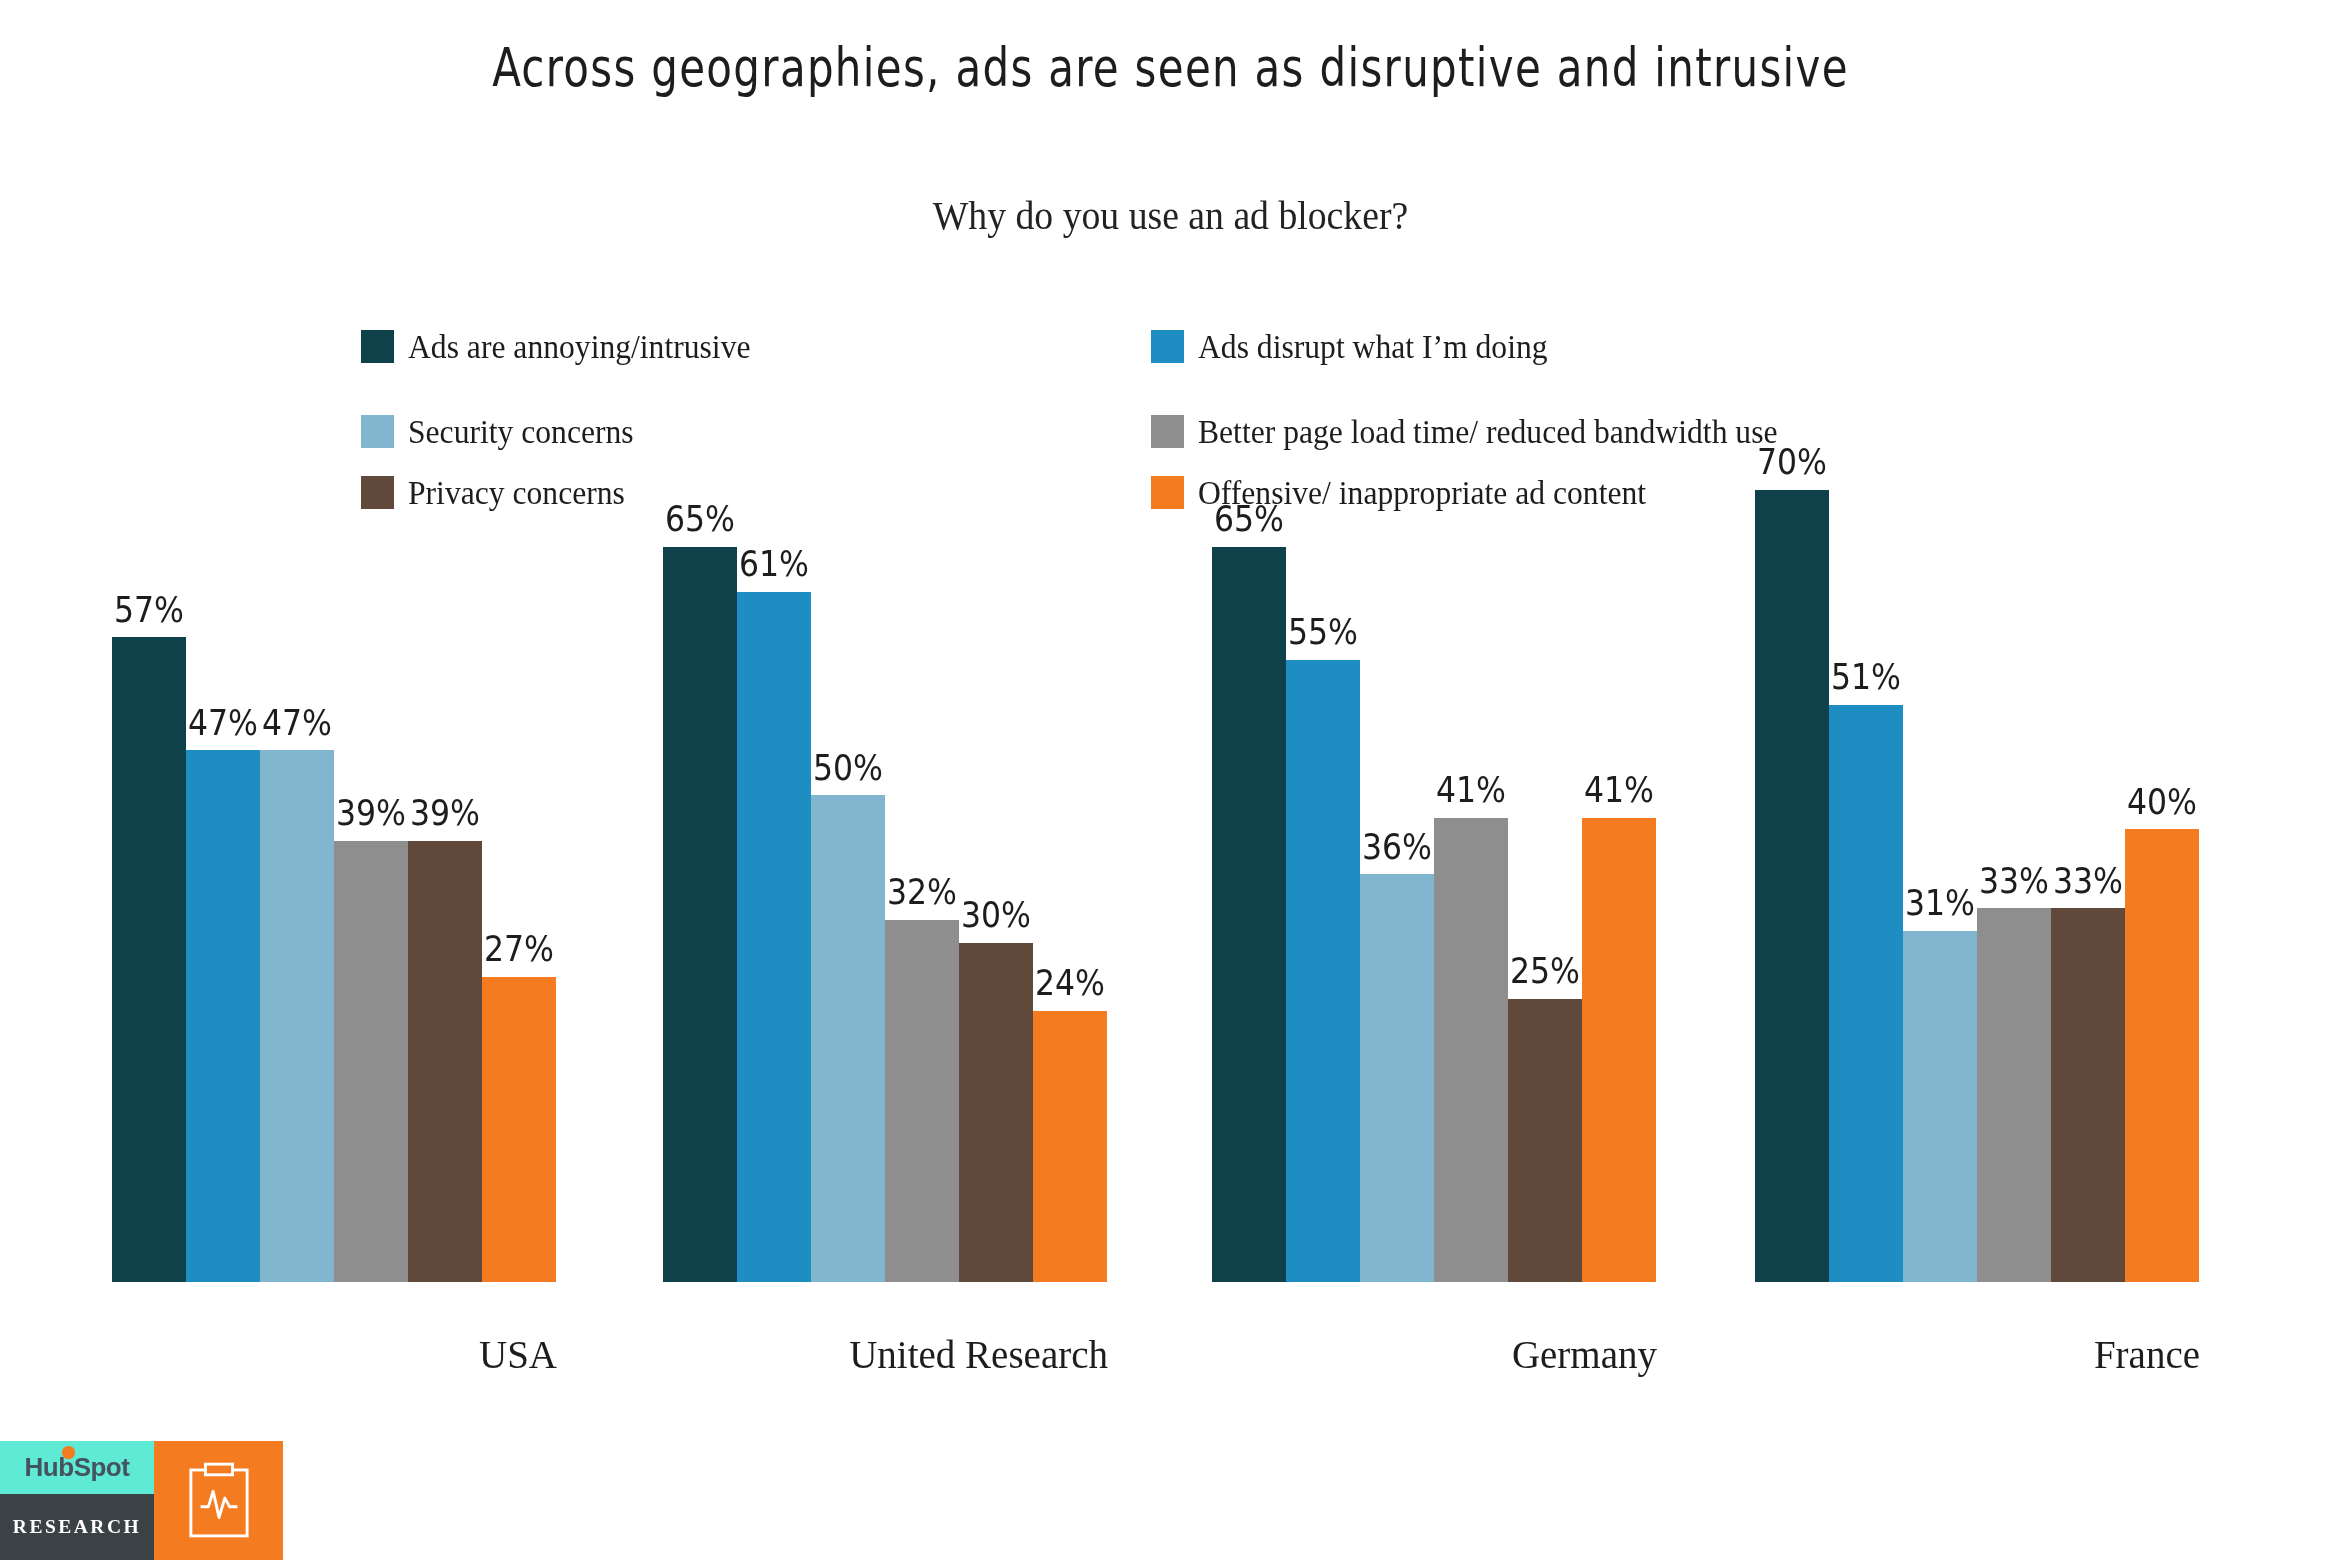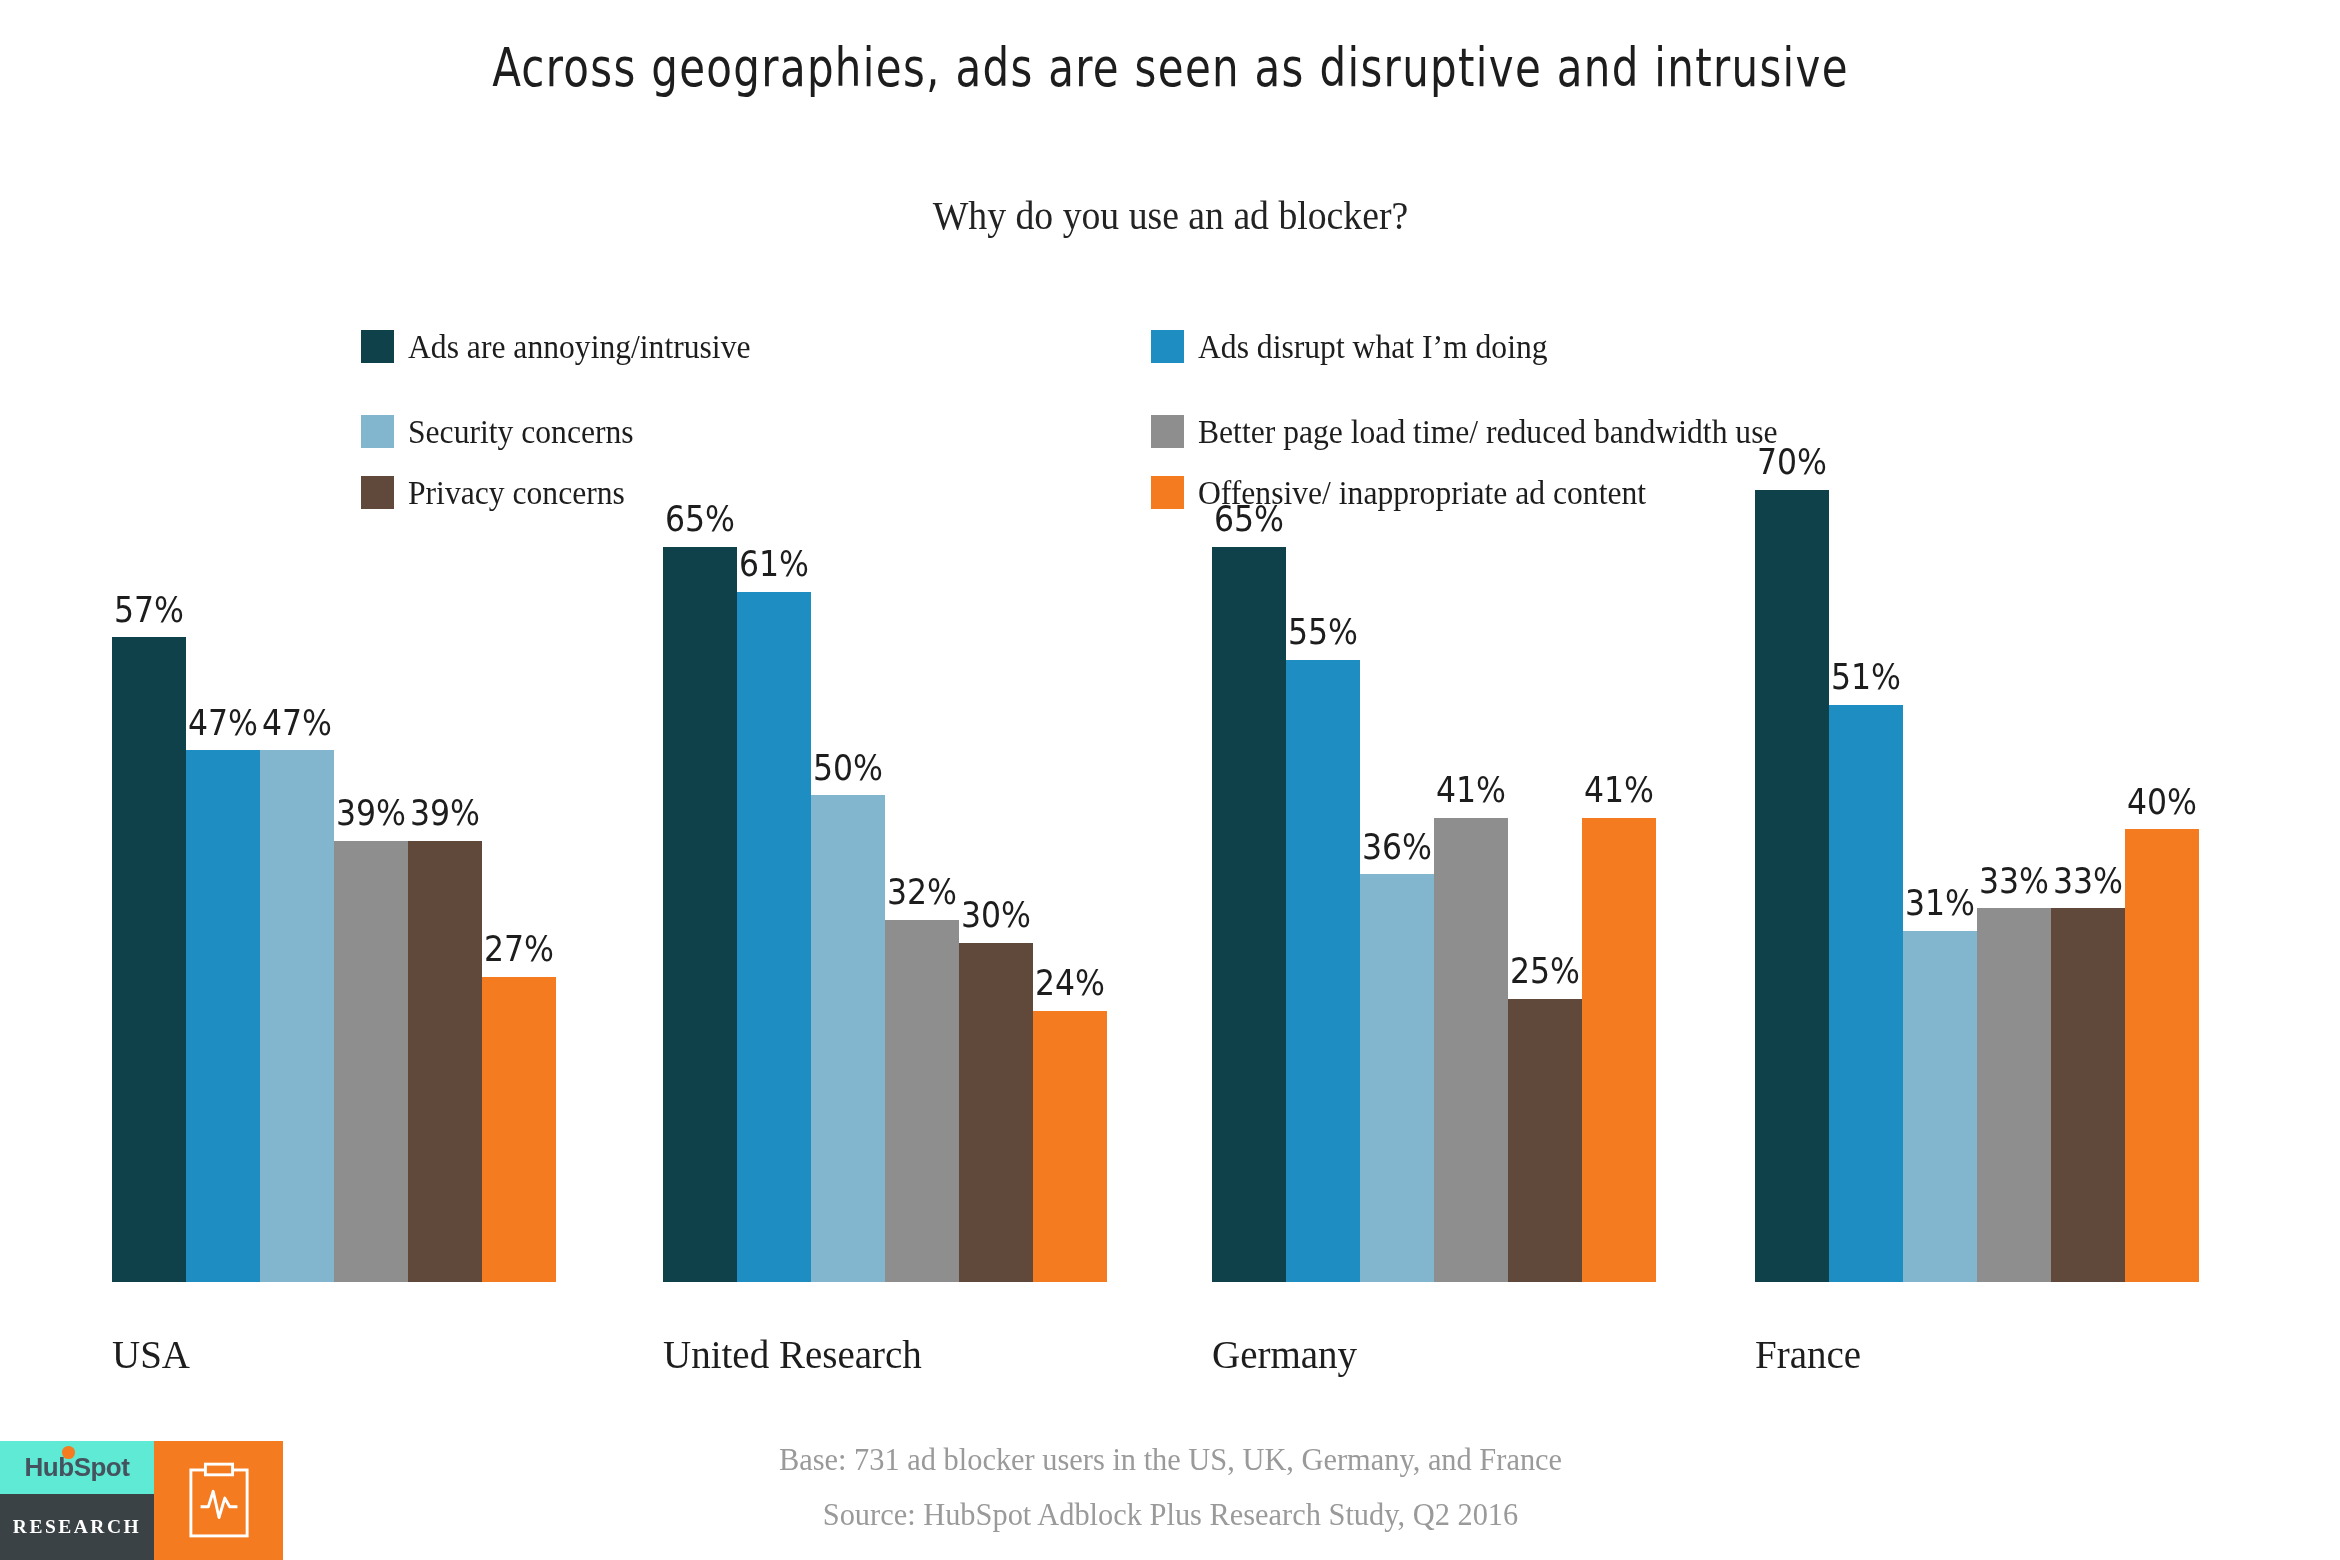--- a/index.html
+++ b/index.html
@@ -120,21 +120,21 @@
     font-size: 35px;
     color: #1d1d1d;
     white-space: nowrap;
     line-height: 1;
   }
   .cat-label {
     position: absolute;
     top: 51px;
     left: 0;
     width: 100%;
-    text-align: left;
+    text-align: right;
     font-family: "Liberation Serif", "DejaVu Serif", serif;
     font-size: 39px;
     color: #1d1d1d;
     white-space: nowrap;
   }
 
   
   #footer {
     position: absolute;
     left: 0;
@@ -372,24 +372,20 @@
           </div>
           <div class="bar-wrap">
             <div class="bar-label" style="bottom: 462px;">40%</div>
             <div class="bar" title="Offensive/ inappropriate ad content: 40%" style="height: 453px; background: rgb(244, 123, 32);"></div>
           </div>
         </div>
         <div class="cat-label">France</div>
       </div>
     </div>
 
-  <div id="footer">
-    <div class="footer-line">Base: 731 ad blocker users in the US, UK, Germany, and France</div>
-    <div class="footer-line">Source: HubSpot Adblock Plus Research Study, Q2 2016</div>
-  </div>
 
   <div id="logo">
     <div id="logo-left">
       <div id="logo-hubspot">
         <span id="logo-hubspot-text">HubSpot</span>
         <span id="logo-dot"></span>
       </div>
       <div id="logo-research">
         <span id="logo-research-text">RESEARCH</span>
       </div>

